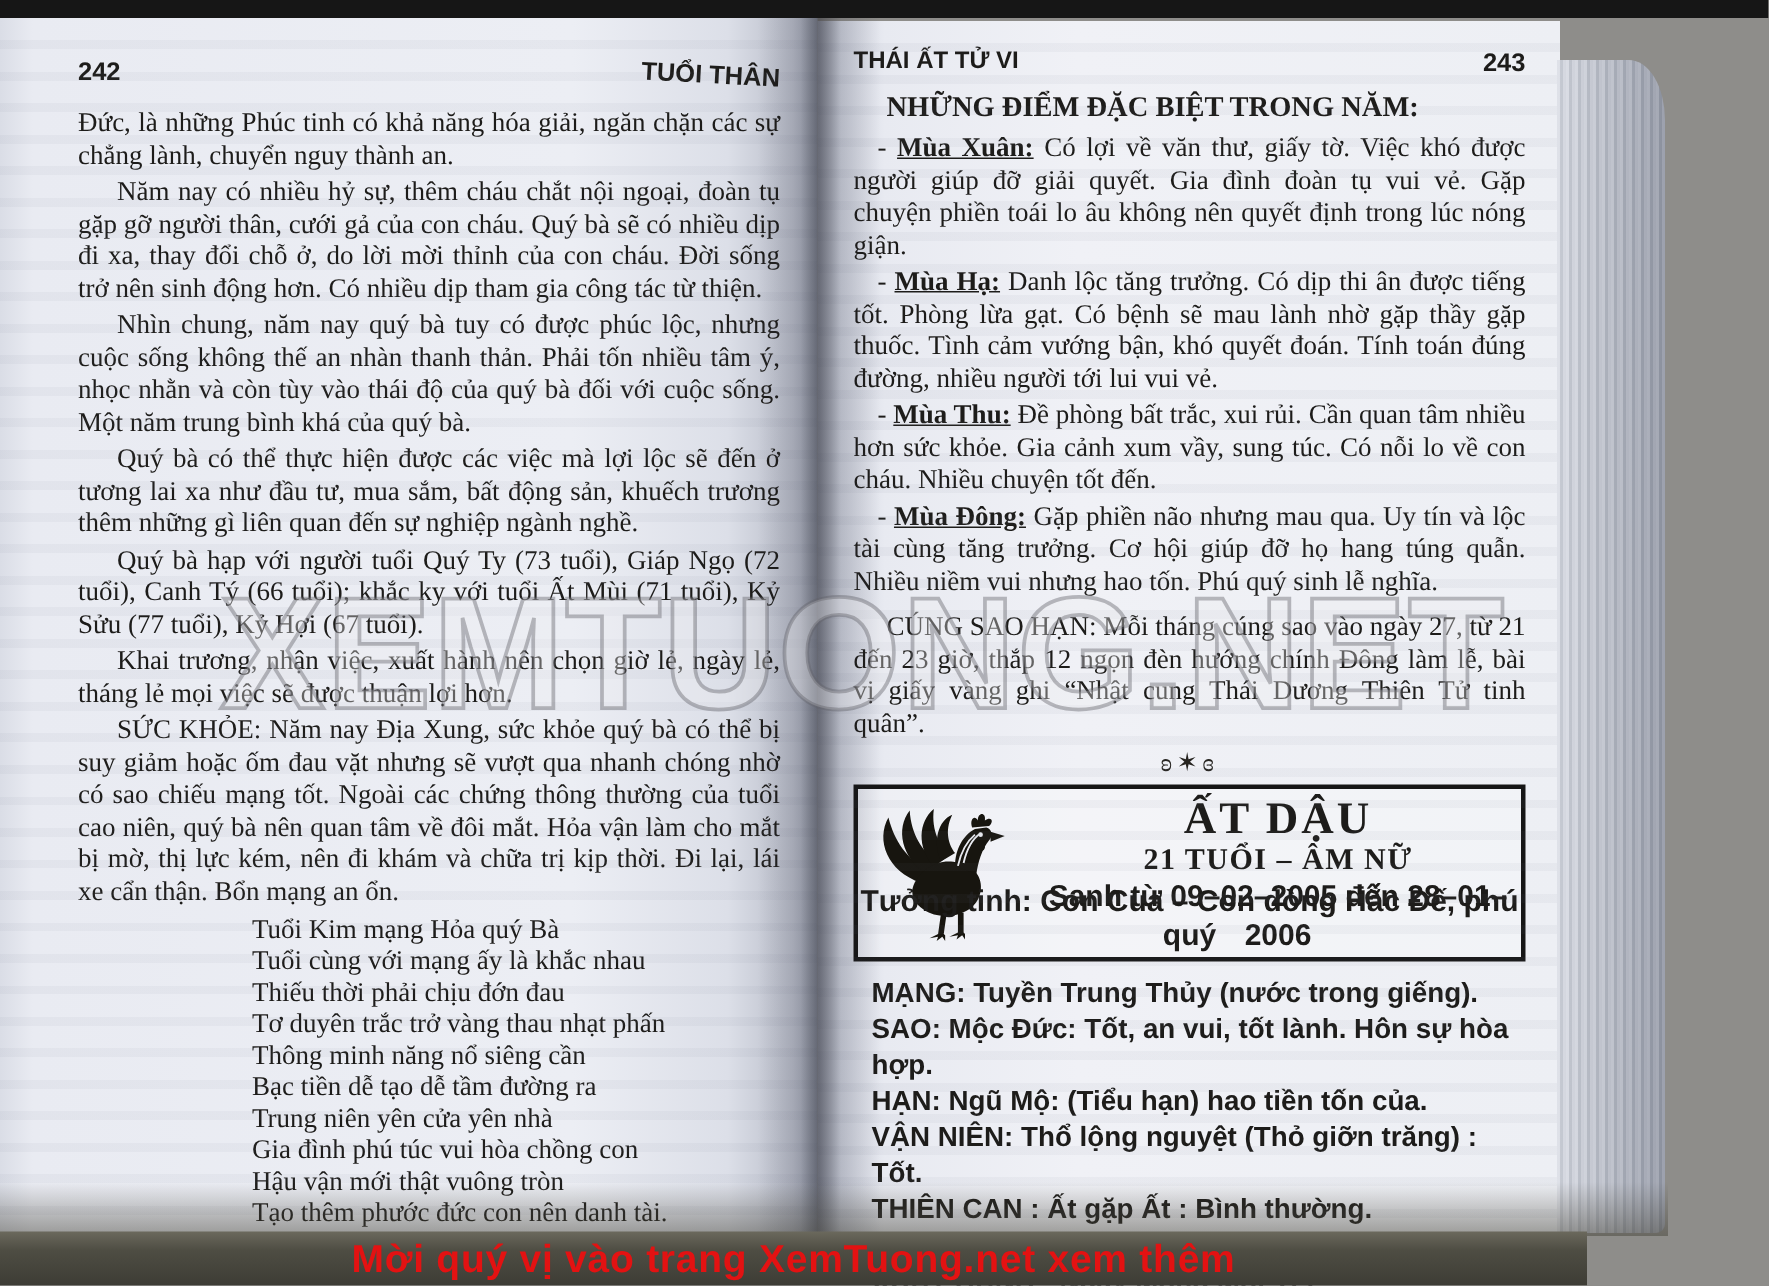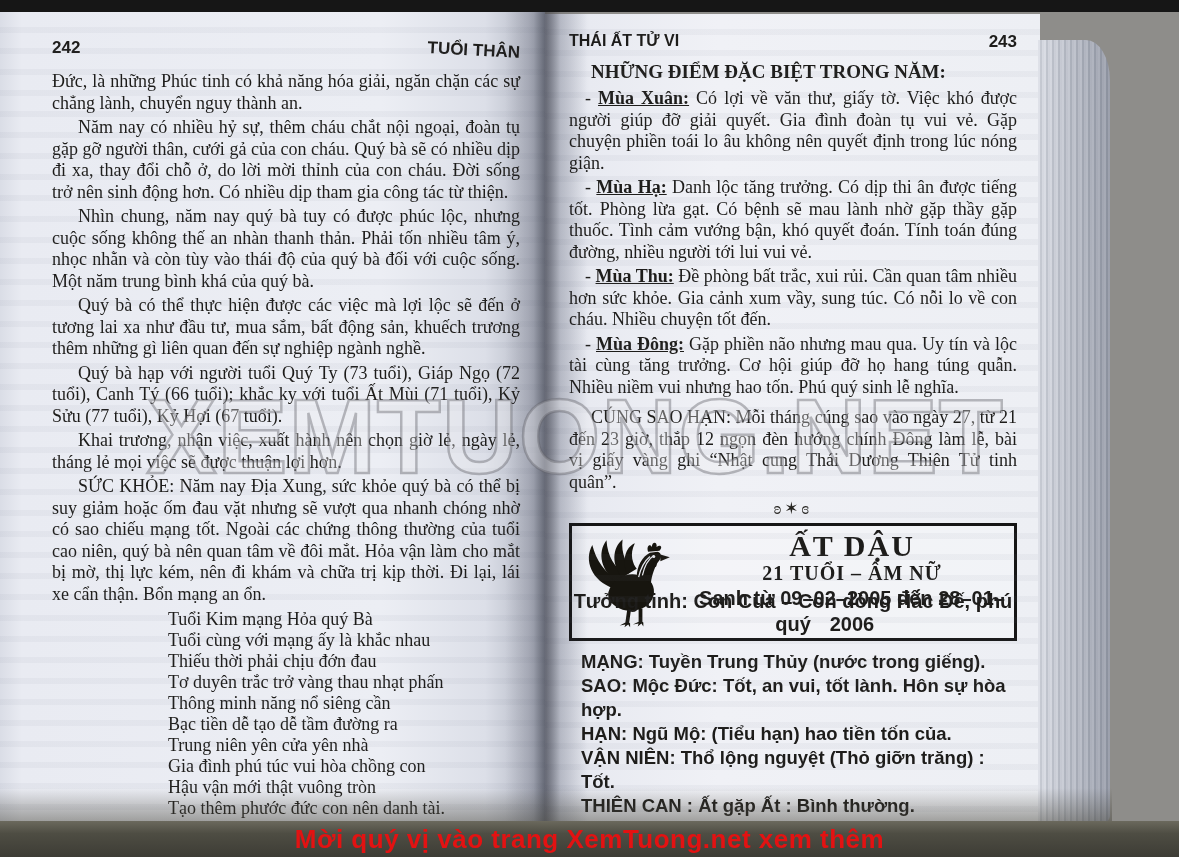--- a/index.html
+++ b/index.html
@@ -5,21 +5,21 @@
   html,body{margin:0;padding:0;}
   body{
     width:1179px;height:857px;position:relative;overflow:hidden;
     background:#8e8d8a;
     font-family:"Liberation Serif", serif;
     color:#1d1c1a;
   }
   
   .top-strip{position:absolute;top:0;left:0;width:1179px;height:12px;background:#161616;z-index:6;}
   .bottom-band{
-    position:absolute;left:0;bottom:0;width:1179px;height:36px;z-index:7;
+    position:absolute;left:0;bottom:0;width:1058px;height:36px;z-index:7;
     background:linear-gradient(180deg,#6b695d 0%,#4e4d43 35%,#3d3c35 100%);
   }
   .footer-text{
     text-align:center;padding-top:3px;
     font-family:"Liberation Sans", sans-serif;font-weight:bold;font-size:26px;
     color:#e31212;letter-spacing:.5px;
   }
   .bottom-shadow{
     position:absolute;left:0;top:788px;width:1112px;height:36px;z-index:3;
     background:linear-gradient(180deg,rgba(70,68,58,0) 0%,rgba(70,68,58,.5) 100%);

